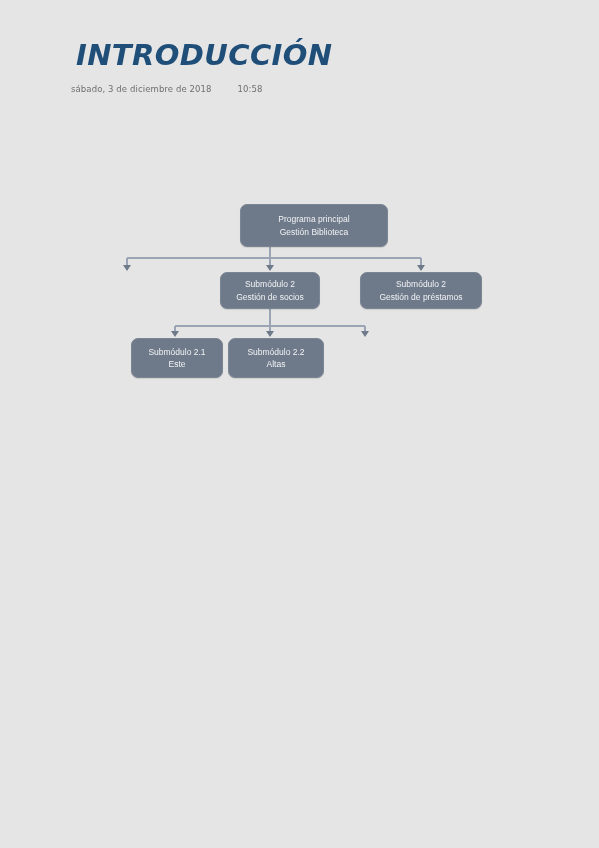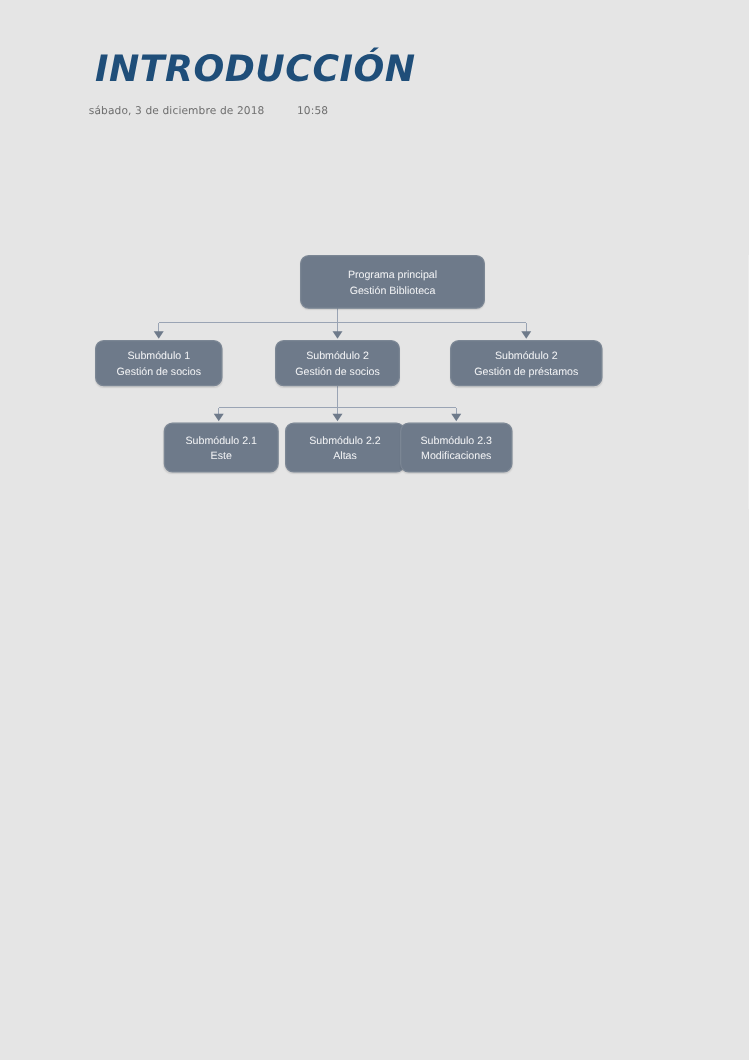--- a/index.html
+++ b/index.html
@@ -152,24 +152,20 @@
         <polygon points="361,331 369,331 365,337"></polygon>
       </g>
     </svg>
   </div>
 
   <div class="node n-root">
     <span class="l1">Programa principal</span>
     <span class="l2">Gestión Biblioteca</span>
   </div>
 
-  <div class="node n-a">
-    <span class="l1">Submódulo 1</span>
-    <span class="l2">Gestión de socios</span>
-  </div>
 
   <div class="node n-b">
     <span class="l1">Submódulo 2</span>
     <span class="l2">Gestión de socios</span>
   </div>
 
   <div class="node n-c">
     <span class="l1">Submódulo 2</span>
     <span class="l2">Gestión de préstamos</span>
   </div>
@@ -177,18 +173,14 @@
   <div class="node n-b1">
     <span class="l1">Submódulo 2.1</span>
     <span class="l2">Este</span>
   </div>
 
   <div class="node n-b2">
     <span class="l1">Submódulo 2.2</span>
     <span class="l2">Altas</span>
   </div>
 
-  <div class="node n-b3">
-    <span class="l1">Submódulo 2.3</span>
-    <span class="l2">Modificaciones</span>
-  </div>
 
 </div>
 
 </body></html>

